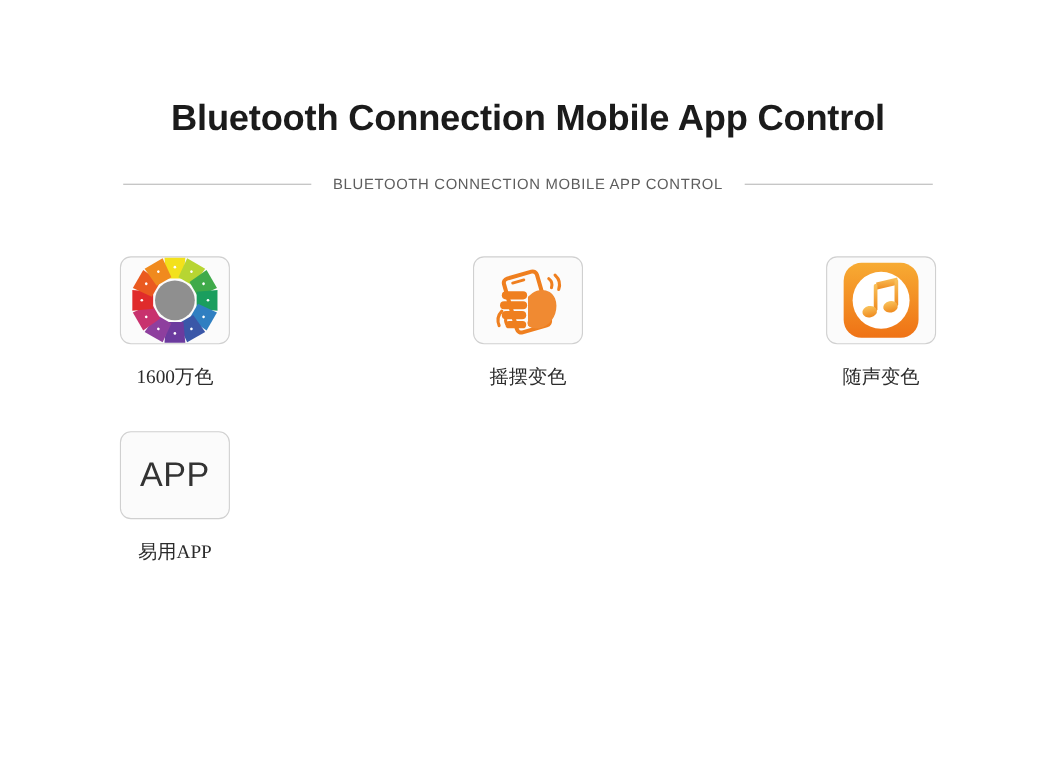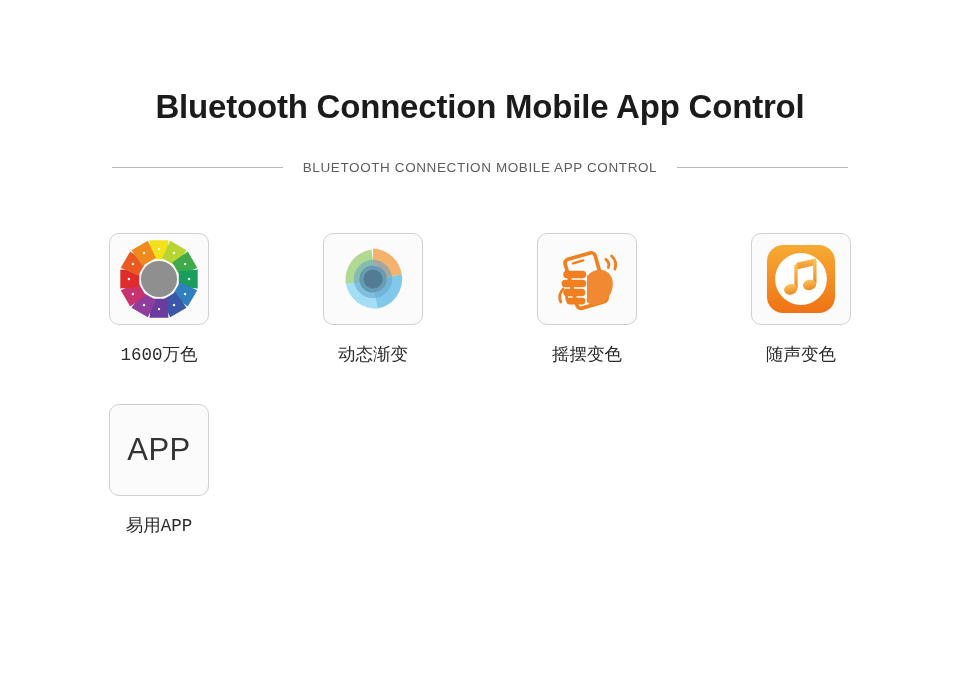--- a/index.html
+++ b/index.html
@@ -68,36 +68,36 @@
 
   .cell {
     width: 108px;
     display: flex;
     flex-direction: column;
     align-items: center;
   }
 
   .tile {
     width: 100px;
-    height: 92px;
+    height: 80px;
     border: 1px solid #d0d0d0;
     border-radius: 10px;
     background: #fbfbfb;
     display: flex;
     align-items: center;
     justify-content: center;
     box-sizing: border-box;
   }
 
   .cell-label {
     margin-top: 17px;
     font-size: 17.5px;
     color: #2b2b2b;
     white-space: nowrap;
-    font-family: Liberation Mono, monospace;
+    font-family: Liberation Serif, serif;
     text-align: right;
   }
 
   .app-text {
     font-size: 31px;
     color: #333333;
     letter-spacing: 0.5px;
     font-family: "Liberation Sans", "DejaVu Sans", sans-serif;
   }
 
@@ -172,36 +172,20 @@
                   <path d="M -9 -23 L 9 -23 L 11 -45 L -11 -45 Z" fill="#f08a1e"></path>
                   <circle cx="0" cy="-35" r="1.4" fill="#ffffff"></circle>
                 </g>
               <circle cx="0" cy="0" r="21" fill="#8f8f8f"></circle>
             </g>
           </svg>
         </div>
         <div class="cell-label">1600万色</div>
       </div>
 
-      <div class="cell">
-        <div class="tile">
-          <svg width="80" height="80" viewBox="0 0 100 100">
-            <g opacity="0.82">
-              <path d="M 50 12 A 38 38 0 0 1 86 44 L 66 48 A 19 19 0 0 0 50 32 Z" fill="#f0932e" opacity="0.85"></path>
-              <path d="M 86 44 A 38 38 0 0 1 56 87 L 52 67 A 19 19 0 0 0 67 48 Z" fill="#35a8e0" opacity="0.75"></path>
-              <path d="M 56 87 A 38 38 0 0 1 16 56 L 36 52 A 19 19 0 0 0 54 67 Z" fill="#4fc3f0" opacity="0.62"></path>
-              <path d="M 16 56 A 38 38 0 0 1 48 13 L 51 33 A 19 19 0 0 0 35 53 Z" fill="#7fc24a" opacity="0.72"></path>
-              <circle cx="50" cy="50" r="24" fill="#3f8fbf" opacity="0.55"></circle>
-              <circle cx="50" cy="50" r="17" fill="#2c6f8e" opacity="0.7"></circle>
-              <circle cx="50" cy="50" r="12" fill="#23546f" opacity="0.75"></circle>
-            </g>
-          </svg>
-        </div>
-        <div class="cell-label">动态渐变</div>
-      </div>
 
       <div class="cell">
         <div class="tile">
           <svg width="82" height="82" viewBox="0 0 100 100">
             <g stroke="#ef7f1f" stroke-width="3.4" fill="none" stroke-linecap="round">
               <path d="M 80 22 A 15 15 0 0 1 84 38"></path>
               <path d="M 73 26 A 9 9 0 0 1 76 36"></path>
               <path d="M 21 62 A 15 15 0 0 0 18 78"></path>
               <path d="M 28 66 A 9 9 0 0 0 26 76"></path>
             </g>

